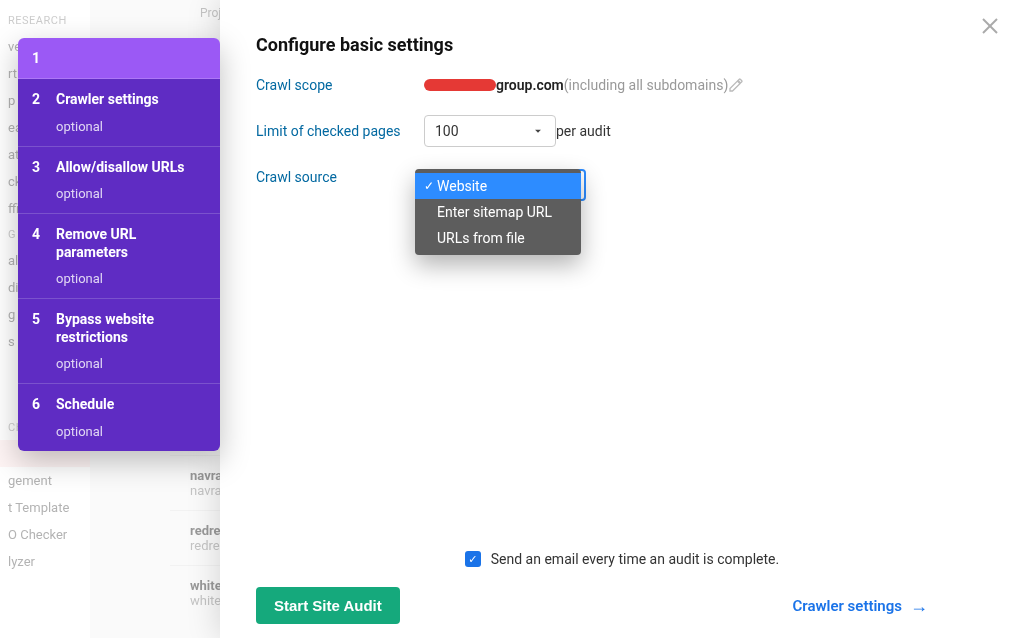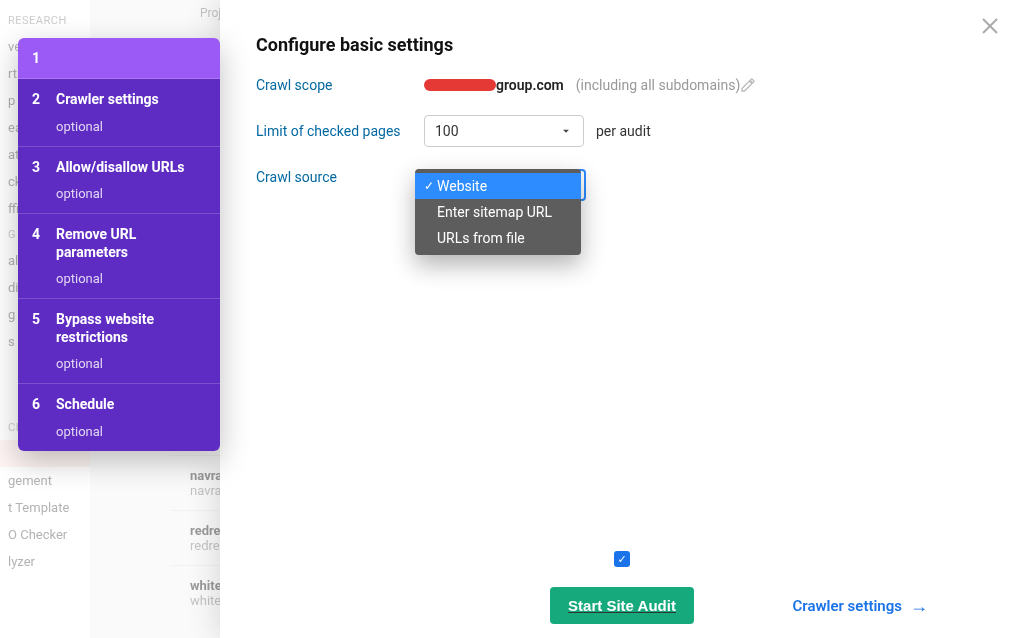--- a/index.html
+++ b/index.html
@@ -32,39 +32,39 @@
 
   .modal-body { padding: 34px 36px 20px 36px; }
   .modal-title { font-size:24px; font-weight:700; color:#111; margin-bottom:20px; }
   .modal-subtitle { font-size:18px; font-weight:700; color:#111; margin-bottom:22px; }
 
   .form-row { display:flex; align-items:center; margin-bottom:22px; font-size:14px; }
   .form-row .label { width:168px; color:#0369a1; flex-shrink:0; }
   .form-row .value { display:flex; align-items:center; gap:0; }
   .redacted { display:inline-block; width:72px; height:12px; background:#e53935; border-radius:6px; }
   .domain-rest { font-weight:600; color:#222; }
-  .muted { color:#999;margin-left:12px; }
+  .muted { color:#999; }
   .pencil { display:inline-flex; width:16px; height:16px; color:#bbb; }
   .pencil svg{width:100%;height:100%;}
 
-  .select-box { width:160px; height:32px; border:1px solid #ccc; border-radius:4px; background:#fff; display:flex; align-items:center; justify-content:space-between; padding:0 10px; font-size:14px; cursor:pointer;}
+  .select-box { width:132px; height:32px; border:1px solid #ccc; border-radius:4px; background:#fff; display:flex; align-items:center; justify-content:space-between; padding:0 10px; font-size:14px; cursor:pointer;}
   .select-box .chev { width:14px; height:14px; color:#444;}
 
   .crawl-source-cell { position:relative; width:170px; }
   .cs-outline { position:absolute; top:0; left:0; width:162px; height:32px; border:2px solid #2d8cff; border-radius:4px; pointer-events:none; }
   .dropdown { position:absolute; top:0px; left:-9px; width:166px; background:#5d5d5d; border-radius:4px; padding:4px 0; box-shadow:0 10px 24px rgba(0,0,0,0.3); z-index:3; }
   .dropdown .opt { display:flex; align-items:center; gap:2px; padding:5px 10px 5px 8px; color:#fff; font-size:14px; cursor:pointer; white-space:nowrap; }
   .dropdown .opt.selected { background:#2d8cff; }
   .dropdown .opt .check { width:12px; display:inline-block; text-align:center; font-size:12px; }
 
   
   .modal-footer { position:absolute; left:0; right:0; bottom:14px; padding:0 36px; }
   .email-row { display:flex; align-items:center; justify-content:center; gap:10px; font-size:14px; color:#333; margin-bottom:20px; }
   .checkbox { width:16px; height:16px; border-radius:3px; background:#1a73e8; display:flex; align-items:center; justify-content:center; color:#fff; font-size:11px; }
-  .actions { display:flex; align-items:center; justify-content:center; gap:140px; position:relative;text-decoration:underline; }
+  .actions { display:flex; align-items:center; justify-content:flex-start; gap:140px; position:relative; }
   .start-btn { background:#15a97c; color:#fff; border:none; border-radius:4px; padding:10px 18px; font-size:15px; font-weight:600; cursor:pointer; }
   .crawler-link { position:absolute; right:60px; color:#1a73e8; font-weight:600; font-size:15px; display:flex; align-items:center; gap:8px; cursor:pointer;}
   .crawler-link .arrow { font-size:18px; }
 
   
   .step-panel { position:absolute; left:18px; top:38px; width:202px; border-radius:6px; overflow:hidden; box-shadow:0 10px 30px rgba(0,0,0,0.25); z-index:20; }
   .step { background:#5f2cc3; color:#fff; padding:12px 14px 12px 14px; border-bottom:1px solid rgba(255,255,255,0.18); display:flex; gap:12px; font-size:14px; }
   .step:last-child{border-bottom:none;}
   .step.active { background:#9b59f5; }
   .step .num { font-weight:700; width:12px; flex-shrink:0;}
@@ -197,20 +197,21 @@
             </div>
           </div>
         </div>
       </div>
     </div>
   </div>
 
   <div class="modal-footer">
     <div class="email-row">
       <div class="checkbox">✓</div>
+      <span>Send an email every time an audit is complete.</span>
     </div>
     <div class="actions">
       <button class="start-btn">Start Site Audit</button>
       <a class="crawler-link">
         <span>Crawler settings</span>
         <span class="arrow">→</span>
       </a>
     </div>
   </div>
 </div>

